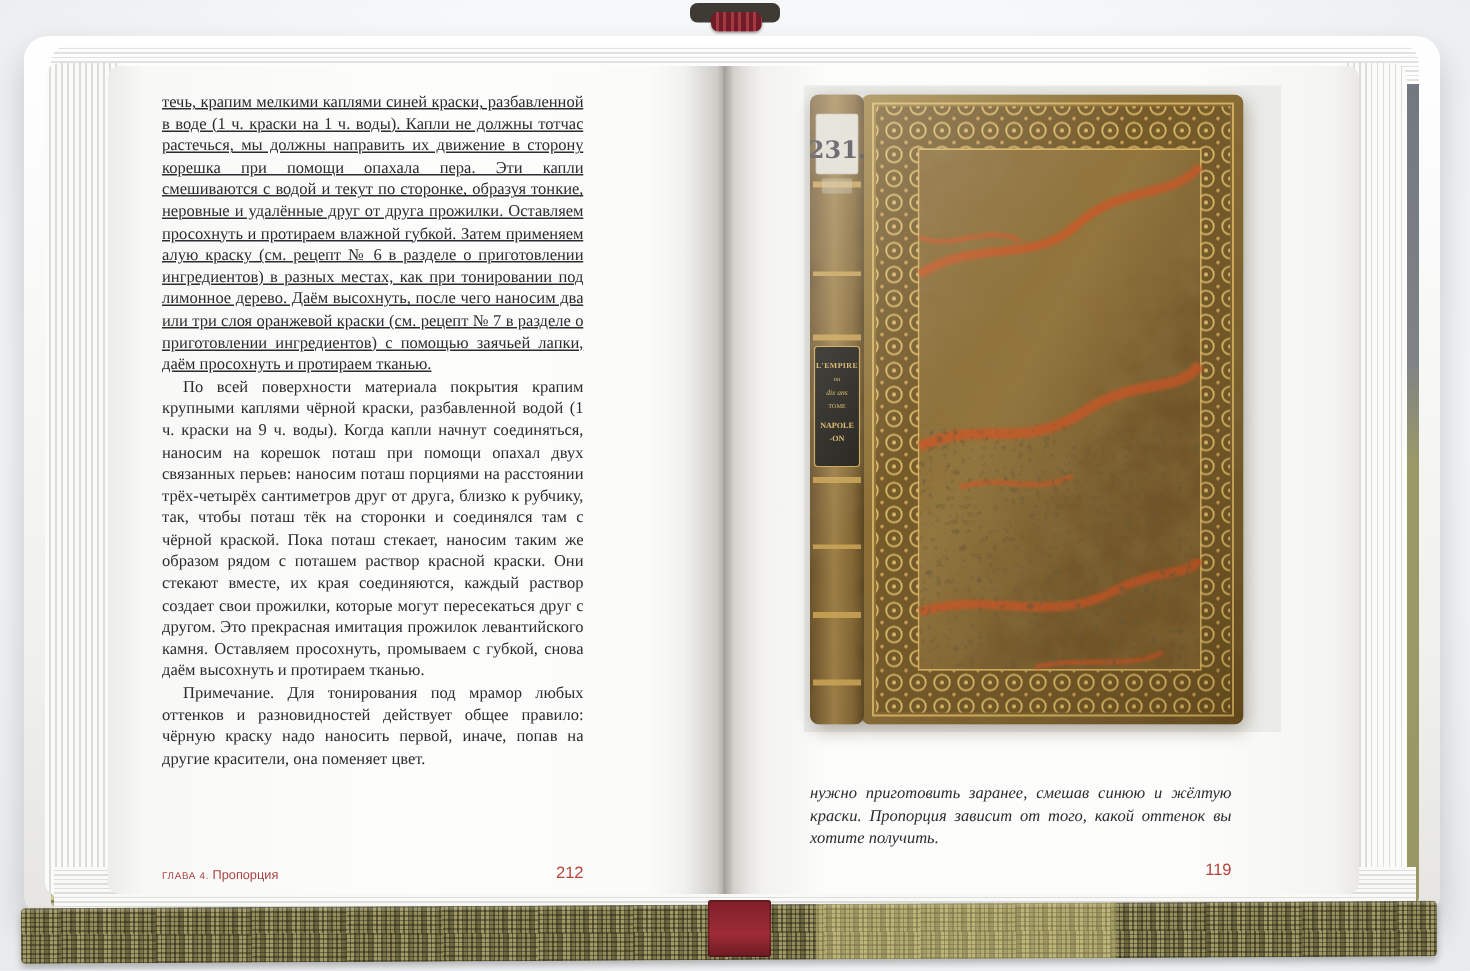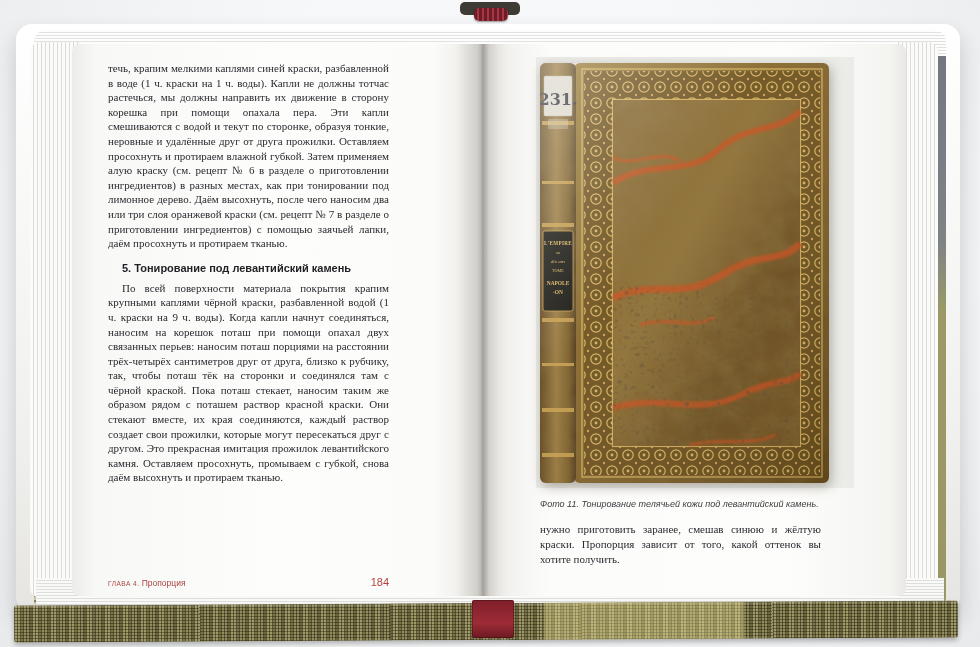--- a/index.html
+++ b/index.html
@@ -94,21 +94,21 @@
     box-shadow:inset 0 0 0 1px rgba(0,0,0,.25);
     border-radius:2px;
   }
   
   .left-text{
     position:absolute;left:108px;top:61px;width:281px;max-height:512px;overflow:hidden;
     font-family:"Liberation Serif",serif;font-size:11px;line-height:14.6px;
     color:#2b2b31;text-align:justify;
   }
   .left-text p{margin:0;text-indent:14px;}
-  .left-text p.cont{text-indent:0;}
+  .left-text p.cont{text-indent:0;text-decoration:underline;}
   .left-text h3{
     font-family:"Liberation Sans",sans-serif;font-size:11px;line-height:13px;
     font-weight:bold;color:#1f1f24;margin:11px 0 6px 0;text-indent:14px;text-align:left;
   }
   .footer-left{
     position:absolute;left:108px;top:578px;width:281px;
     font-size:8px;color:#a94442;
   }
   .footer-left .chapter{font-size:6.5px;letter-spacing:.5px;}
   .footer-left .section{font-size:8.5px;}
@@ -129,21 +129,21 @@
   }
   .photo-caption{
     position:absolute;left:540px;top:499px;width:300px;
     font-style:italic;font-size:9px;line-height:11px;color:#3c3c40;
   }
   .right-body{
     position:absolute;left:540px;top:522px;width:281px;
     font-family:"Liberation Serif",serif;font-size:11px;line-height:15px;
     color:#2b2b31;text-align:justify;
   }
-  .right-body p{margin:0;text-indent:0;}
+  .right-body p{margin:0;text-indent:0;font-style:italic;}
 </style>
 </head>
 <body>
 
 <div class="scene">
 
   <div class="cover-rim"></div>
   <div class="edge-strip-right"></div>
   <div class="edge-strip-left"></div>
   <div class="edge-top"></div>
@@ -155,29 +155,29 @@
   <div class="gutter-shadow"></div>
   <div class="spine-notch"></div>
   <div class="headband"></div>
   <div class="cover-bottom-strip">
     <div class="cover-bottom-light"></div>
   </div>
   <div class="bookmark"></div>
 
   <div class="left-text">
     <p class="cont">течь, крапим мелкими каплями синей краски, разбавленной в воде (1 ч. краски на 1 ч. воды). Капли не должны тотчас растечься, мы должны направить их движение в сторону корешка при помощи опахала пера. Эти капли смешиваются с водой и текут по сторонке, образуя тонкие, неровные и удалённые друг от друга прожилки. Оставляем просохнуть и протираем влажной губкой. Затем применяем алую краску (см. рецепт № 6 в разделе о приготовлении ингредиентов) в разных местах, как при тонировании под лимонное дерево. Даём высохнуть, после чего наносим два или три слоя оранжевой краски (см. рецепт № 7 в разделе о приготовлении ингредиентов) с помощью заячьей лапки, даём просохнуть и протираем тканью.</p>
-    <h3>5. Тонирование под левантийский камень</h3>
     <p>По всей поверхности материала покрытия крапим крупными каплями чёрной краски, разбавленной водой (1 ч. краски на 9 ч. воды). Когда капли начнут соединяться, наносим на корешок поташ при помощи опахал двух связанных перьев: наносим поташ порциями на расстоянии трёх-четырёх сантиметров друг от друга, близко к рубчику, так, чтобы поташ тёк на сторонки и соединялся там с чёрной краской. Пока поташ стекает, наносим таким же образом рядом с поташем раствор красной краски. Они стекают вместе, их края соединяются, каждый раствор создает свои прожилки, которые могут пересекаться друг с другом. Это прекрасная имитация прожилок левантийского камня. Оставляем просохнуть, промываем с губкой, снова даём высохнуть и протираем тканью.</p>
+    <p>Примечание. Для тонирования под мрамор любых оттенков и разновидностей действует общее правило: чёрную краску надо наносить первой, иначе, попав на другие красители, она поменяет цвет.</p>
 
   </div>
   <div class="footer-left">
     <span class="chapter">ГЛАВА 4.</span>
     <span class="section">Пропорция</span>
   </div>
-  <div class="pagenum p118">184</div>
+  <div class="pagenum p118">212</div>
 
   <div class="photo-backdrop"></div>
   <svg class="cover-photo" viewBox="0 0 289 420" xmlns="http://www.w3.org/2000/svg">
     <defs>
       <linearGradient id="spineG" x1="0" y1="0" x2="1" y2="0">
         <stop offset="0" stop-color="#5f441d"></stop>
           <stop offset="0.45" stop-color="#9a7a3e"></stop>
         <stop offset="0.8" stop-color="#7a5c28"></stop>
           <stop offset="1" stop-color="#4f3a16"></stop>
       </linearGradient>
@@ -269,18 +269,18 @@
         <text x="18" y="200" font-size="5" font-style="italic">dix ans</text>
         <text x="18" y="209" font-size="4.2">TOME</text>
         <text x="18" y="222" font-size="5.4" font-weight="bold">NAPOLE</text>
         <text x="18" y="231" font-size="5.4" font-weight="bold">-ON</text>
       </g>
     </g>
 
     <rect x="0" y="0" width="289" height="420" rx="6" fill="url(#glossG)"></rect>
   </svg>
 
-  <div class="photo-caption">Фото 11. Тонирование телячьей кожи под левантийский камень.</div>
   <div class="right-body">
     <p>нужно приготовить заранее, смешав синюю и жёлтую краски. Пропорция зависит от того, какой оттенок вы хотите получить.</p>
   </div>
+  <div class="pagenum p119">119</div>
 
 </div>
 
 </body></html>

